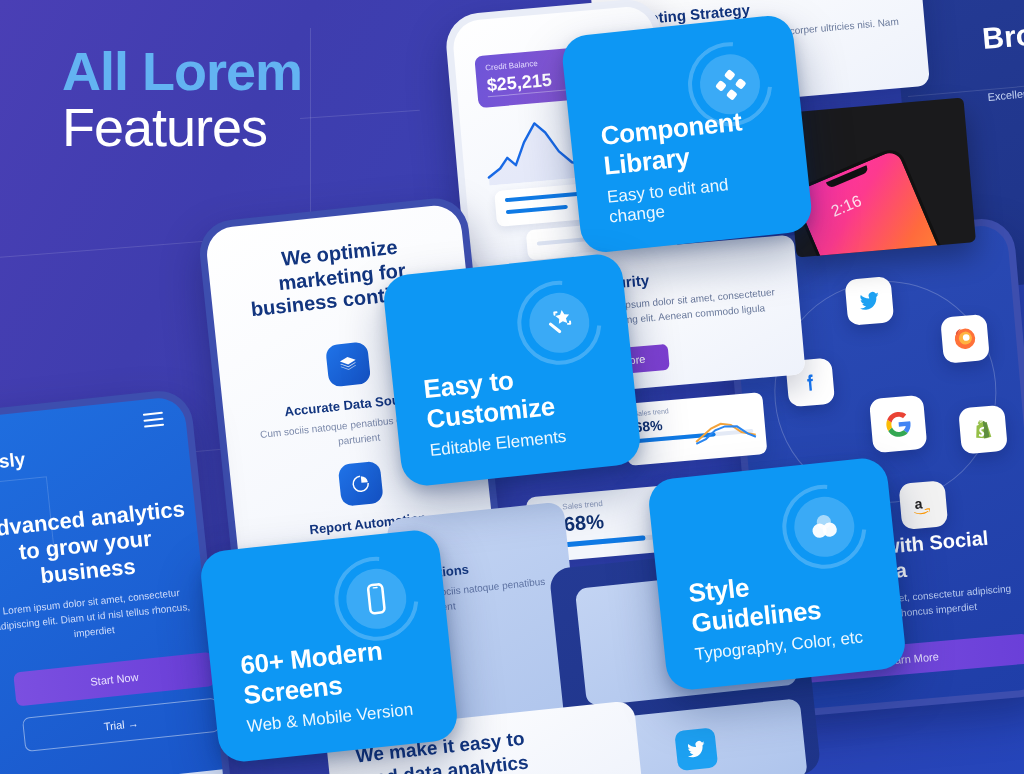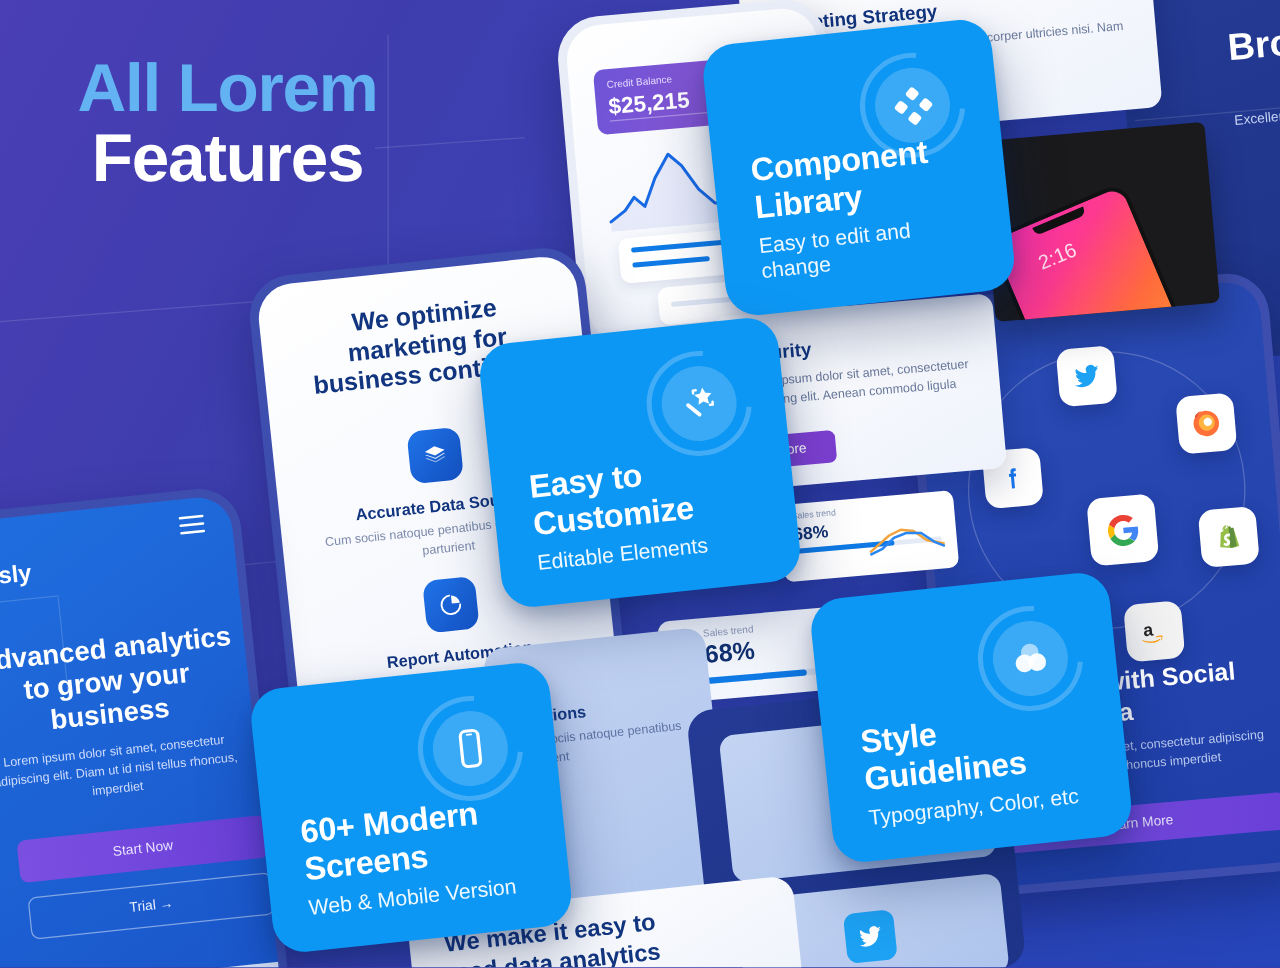--- a/index.html
+++ b/index.html
@@ -134,22 +134,22 @@
   
   #headline {
     position: absolute; left: 62px; top: 44px;
     z-index: 40;
   }
   #headline .l1 {
     font-size: 54px; font-weight: 700; color: #63b3f2;
     letter-spacing: -1px; line-height: 1.02;
   }
   #headline .l2 {
-    font-size: 54px; font-weight: 700; color: #ffffff;
-    letter-spacing: -1px; line-height: 1.06; text-align: center;
+    font-size: 54px; font-weight: 400; color: #ffffff;
+    letter-spacing: -1px; line-height: 1.06;
   }
 
   .smalllabel { font-size: 8px; }
   .nowrap { white-space: nowrap; }
 </style>
 </head>
 <body>
 
 <div id="stage">
 

